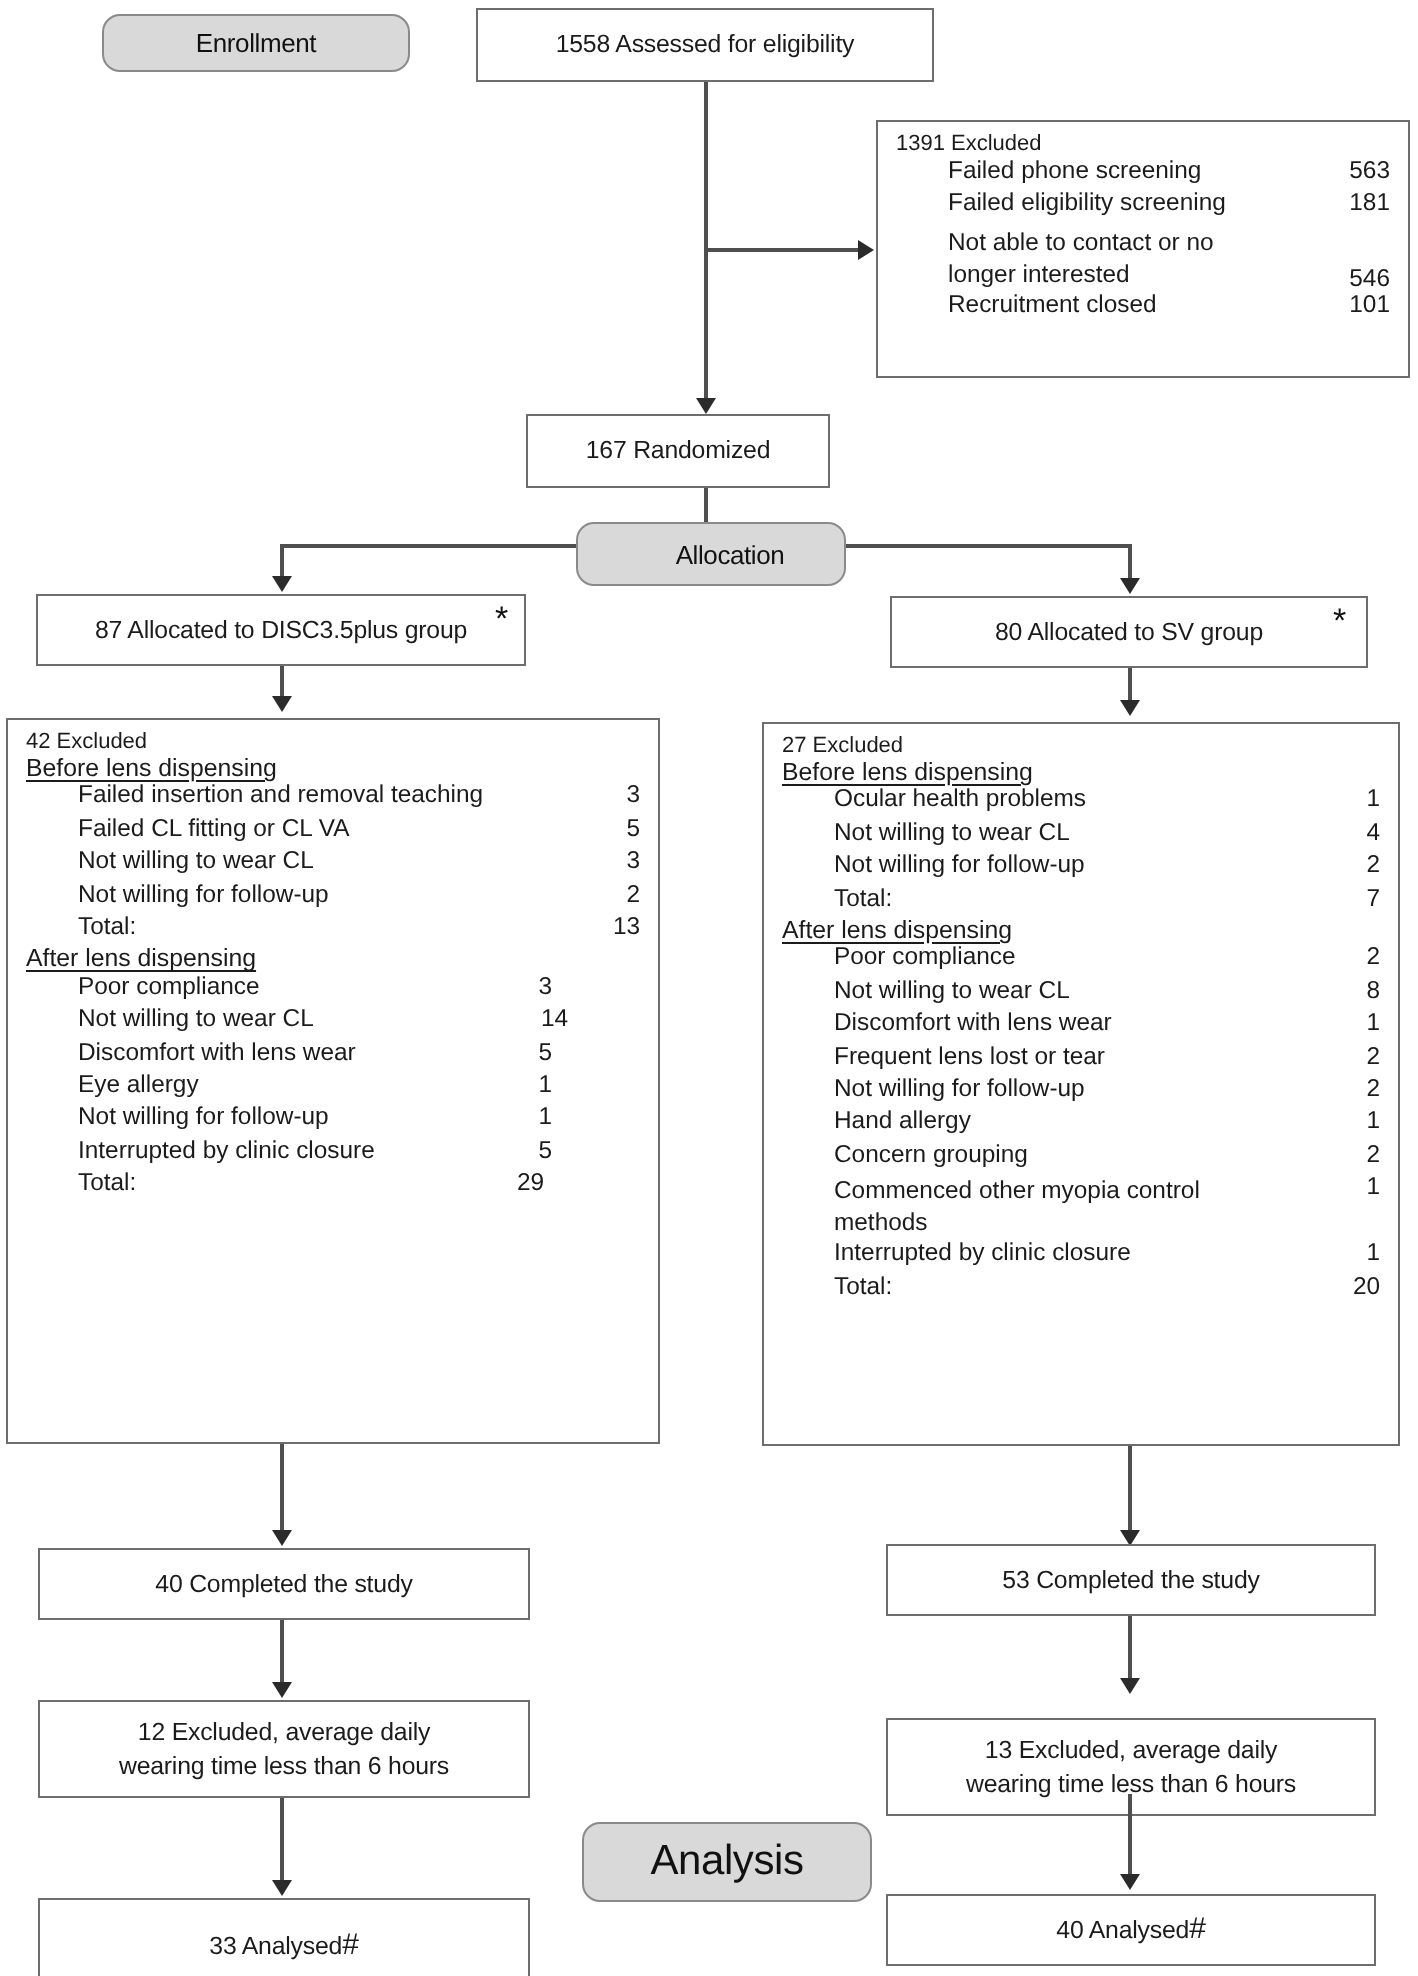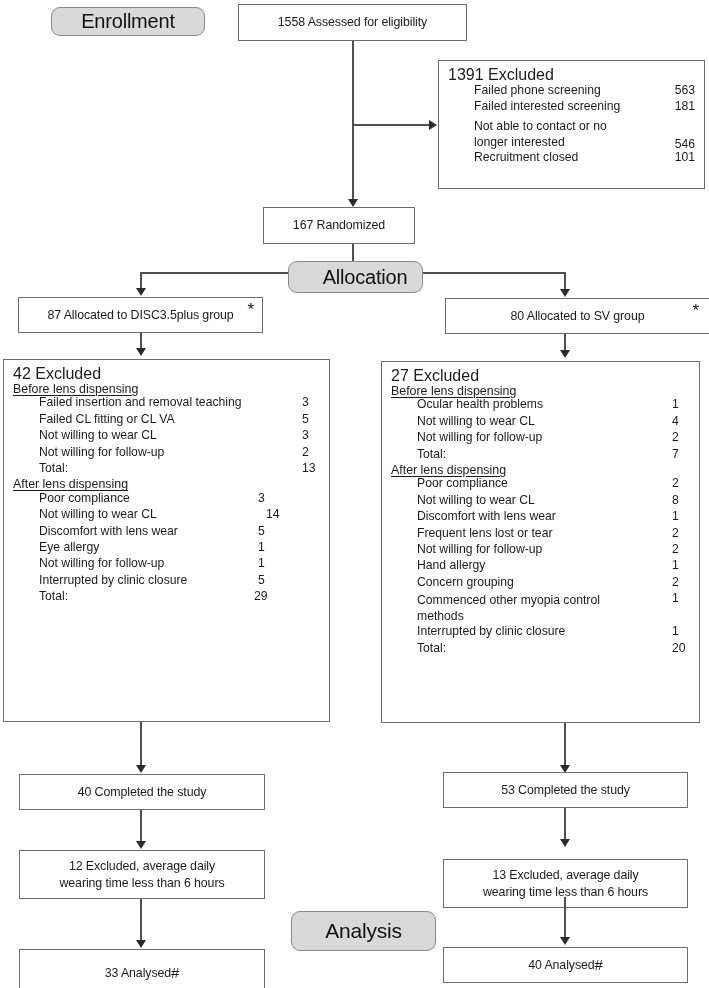--- a/index.html
+++ b/index.html
@@ -31,36 +31,36 @@
   }
   .stage{
     position:absolute;
     box-sizing:border-box;
     background:#d9d9d9;
     border:1.2px solid #8a8a8a;
     border-radius:9px;
     display:flex;
     align-items:center;
     justify-content:center;
-    font-size:20px;
+    font-size:13px;
     letter-spacing:-0.2px;
     color:#111;
   }
   .listbox{
     position:absolute;
     box-sizing:border-box;
     border:1.4px solid #6d6d6d;
     background:#fff;
     font-size:12.2px;
     line-height:1.0;
     padding:6px 9px 4px 9px;
     overflow:hidden;
   }
   .lb-title{
-    font-size:16px;
+    font-size:11px;
     margin:0 0 1px 0;
     white-space:nowrap;
   }
   .lb-sub{
     font-size:12.4px;
     margin:0 0 1px 0;
     text-decoration:underline;
     text-underline-offset:2px;
     white-space:nowrap;
   }
@@ -71,20 +71,21 @@
     padding:0;
   }
   .lb-row .lb-label{
     flex:0 0 auto;
     padding-left:26px;
     white-space:normal;
   }
   .lb-row .lb-spacer{flex:1 1 auto;}
   .lb-row .lb-val{
     flex:0 0 auto;
+    text-align:right;
     min-width:18px;
     white-space:nowrap;
   }
   .lb-line{height:16.4px;}
   .lb-line2{min-height:16.4px;}
   
   .vline{position:absolute;width:1.5px;background:#4f4f4f;}
   .hline{position:absolute;height:1.5px;background:#4f4f4f;}
   .arrow-down{
     position:absolute;
@@ -133,21 +134,21 @@
   <div class="arrow-right" style="left:429px; top:120px;"></div>
 
   <div class="listbox" style="left:438px; top:60px; width:267px; height:129px;">
     <div class="lb-title">1391 Excluded</div>
     <div class="lb-row lb-line">
       <span class="lb-label">Failed phone screening</span>
       <span class="lb-spacer"></span>
       <span class="lb-val">563</span>
     </div>
     <div class="lb-row lb-line">
-      <span class="lb-label">Failed interested screening</span>
+      <span class="lb-label">Failed eligibility screening</span>
       <span class="lb-spacer"></span>
       <span class="lb-val">181</span>
     </div>
     <div class="lb-row lb-line2" style="padding-top:1px;">
       <span class="lb-label" style="max-width:168px; line-height:1.32;">Not able to contact or no longer interested</span>
       <span class="lb-spacer"></span>
       <span class="lb-val" style="align-self:flex-end;">546</span>
     </div>
     <div class="lb-row lb-line" style="padding-top:1px;">
       <span class="lb-label">Recruitment closed</span>
@@ -169,21 +170,21 @@
 
   <div class="stage" style="left:288px; top:261px; width:135px; height:32px;padding-left:19px;">
     <span>Allocation</span>
   </div>
 
   <div class="box" style="left:18px; top:297px; width:245px; height:36px; position:absolute;">
     <span class="nowrap">87 Allocated to DISC3.5plus group</span>
     <span class="star" style="right:8px; top:3px;">*</span>
   </div>
 
-  <div class="box" style="left:445px; top:298px; width:265px; height:36px; position:absolute;">
+  <div class="box" style="left:445px; top:298px; width:239px; height:36px; position:absolute;">
     <span class="nowrap">80 Allocated to SV group</span>
     <span class="star" style="right:10px; top:3px;">*</span>
   </div>
 
   <div class="vline" style="left:140px; top:333px; height:18px;"></div>
   <div class="arrow-down" style="left:136px; top:348px;"></div>
   <div class="vline" style="left:564px; top:334px; height:19px;"></div>
   <div class="arrow-down" style="left:560px; top:350px;"></div>
 
   <div class="listbox" style="left:3px; top:359px; width:327px; height:363px;">

